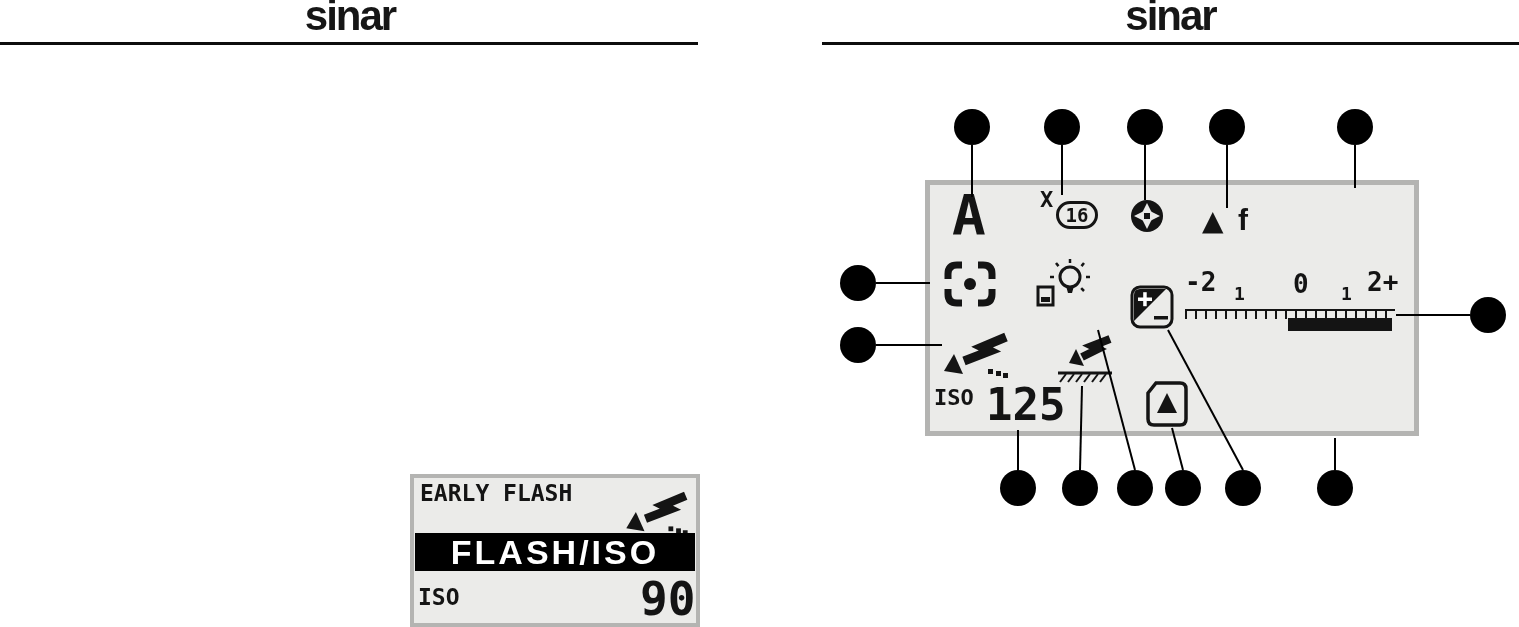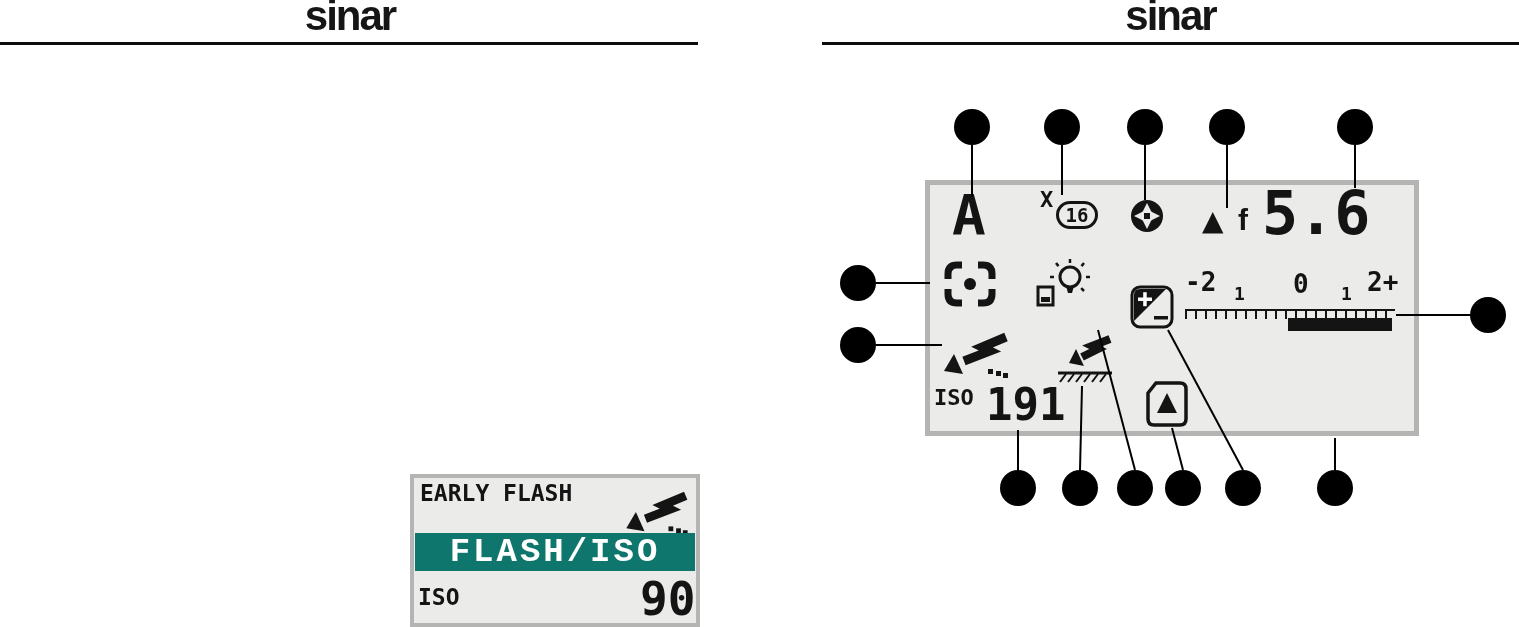--- a/index.html
+++ b/index.html
@@ -8,22 +8,22 @@
          font-family:"Liberation Sans",sans-serif;color:#111}
   .logo{position:absolute;font-weight:bold;font-size:42px;letter-spacing:-2px;color:#161616;
         text-align:center;line-height:44px;top:-6px}
   .rule{position:absolute;top:42px;height:3px;background:#0d0d0d}
   .lcd{position:absolute;background:#ebebe9;border:5px solid #b4b4b2}
   .lcdtx{position:absolute;font-family:"DejaVu Sans Mono",monospace;font-weight:bold;
          color:#141414;white-space:nowrap;line-height:1}
   .icon{position:absolute}
   .dot{position:absolute;width:36px;height:36px;border-radius:50%;background:#000;z-index:6}
   .overlay{position:absolute;left:0;top:0;z-index:5;pointer-events:none}
-  .menubar{position:absolute;background:#0f766e;color:#fff;display:flex;align-items:center;
-           justify-content:center;font-family:Liberation Mono, monospace;font-weight:bold}
+  .menubar{position:absolute;background:#000000;color:#fff;display:flex;align-items:center;
+           justify-content:center;font-family:Liberation Sans, sans-serif;font-weight:bold}
   .x16x{position:absolute;font-family:"DejaVu Sans Mono",monospace;font-weight:bold;
         font-size:22px;color:#141414}
   .x16box{position:absolute;border:3px solid #141414;border-radius:14px;display:flex;
           align-items:center;justify-content:center;font-family:"DejaVu Sans Mono",monospace;
           font-weight:bold;font-size:19px;color:#141414}
   .ruler-line{position:absolute;background:#141414}
   .ruler-ticks{position:absolute;background:repeating-linear-gradient(90deg,#141414 0 2px,transparent 2px 10px)}
   .ruler-bar{position:absolute;background:#141414}
   .tri{position:absolute;font-family:"DejaVu Sans",sans-serif;color:#141414;line-height:1}
 </style>
@@ -54,21 +54,20 @@
         <polygon points="19,6 24,16 14,16" transform="rotate(90 19 19)"></polygon>
         <polygon points="19,6 24,16 14,16" transform="rotate(180 19 19)"></polygon>
         <polygon points="19,6 24,16 14,16" transform="rotate(270 19 19)"></polygon>
       </g>
     </svg>
 
     <div class="tri" style="left:272px;top:22px;font-size:28px">▲</div>
 
     <div class="lcdtx" style="left:308px;top:20px;font-size:30px;font-family:'Liberation Sans',sans-serif">f</div>
 
-    <div class="lcdtx" style="left:332px;top:-2px;font-size:60px">5.6</div>
 
     <svg class="icon" style="left:14px;top:76px" width="52" height="46" viewBox="0 0 52 46">
       <g fill="none" stroke="#141414" stroke-width="7">
         <path d="M18 4 H13 Q4 4 4 13 V18"></path>
         <path d="M34 4 H39 Q48 4 48 13 V18"></path>
         <path d="M4 28 V33 Q4 42 13 42 H18"></path>
         <path d="M48 28 V33 Q48 42 39 42 H34"></path>
       </g>
       <circle cx="26" cy="23" r="6" fill="#141414"></circle>
     </svg>
@@ -123,21 +122,21 @@
         <line x1="10" y1="39" x2="4" y2="47"></line>
         <line x1="18" y1="39" x2="12" y2="47"></line>
         <line x1="26" y1="39" x2="20" y2="47"></line>
         <line x1="34" y1="39" x2="28" y2="47"></line>
         <line x1="42" y1="39" x2="36" y2="47"></line>
         <line x1="50" y1="39" x2="44" y2="47"></line>
       </g>
     </svg>
 
     <div class="lcdtx" style="left:4px;top:202px;font-size:22px">ISO</div>
-    <div class="lcdtx" style="left:56px;top:198px;font-size:44px">191</div>
+    <div class="lcdtx" style="left:56px;top:198px;font-size:44px">125</div>
 
     <svg class="icon" style="left:216px;top:196px" width="42" height="46" viewBox="0 0 42 46">
       <path d="M10 2 H34 Q40 2 40 8 V38 Q40 44 34 44 H8 Q2 44 2 38 V12 Z" fill="none" stroke="#141414" stroke-width="3.5"></path>
       <polygon points="21,12 31,32 11,32" fill="#141414"></polygon>
     </svg>
 
   </div>
 
   <svg class="overlay" width="1519" height="627" viewBox="0 0 1519 627">
     <g stroke="#000" stroke-width="2">

